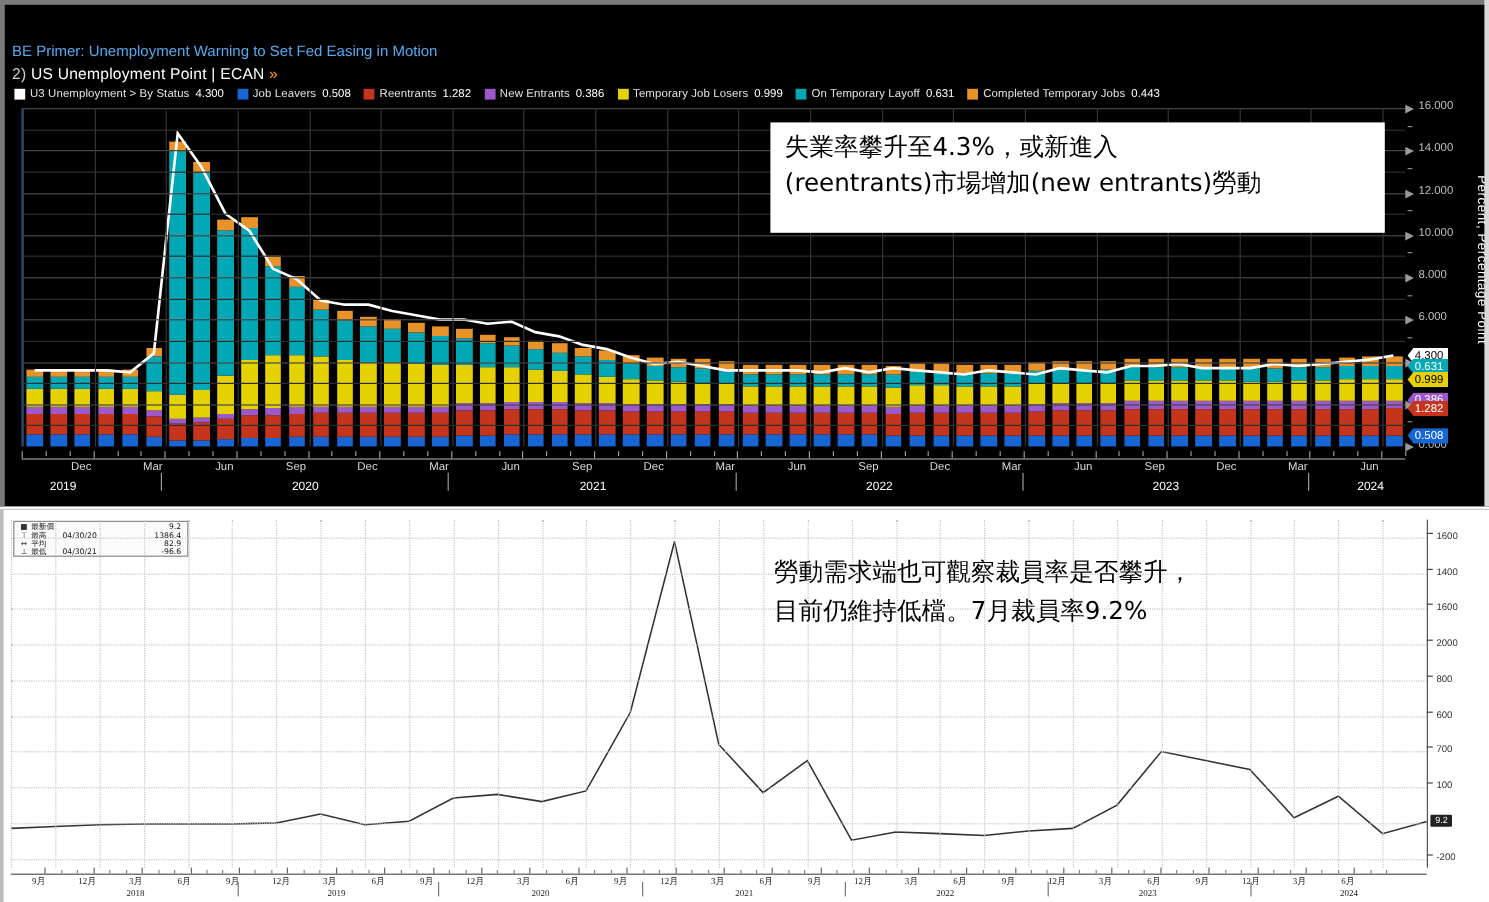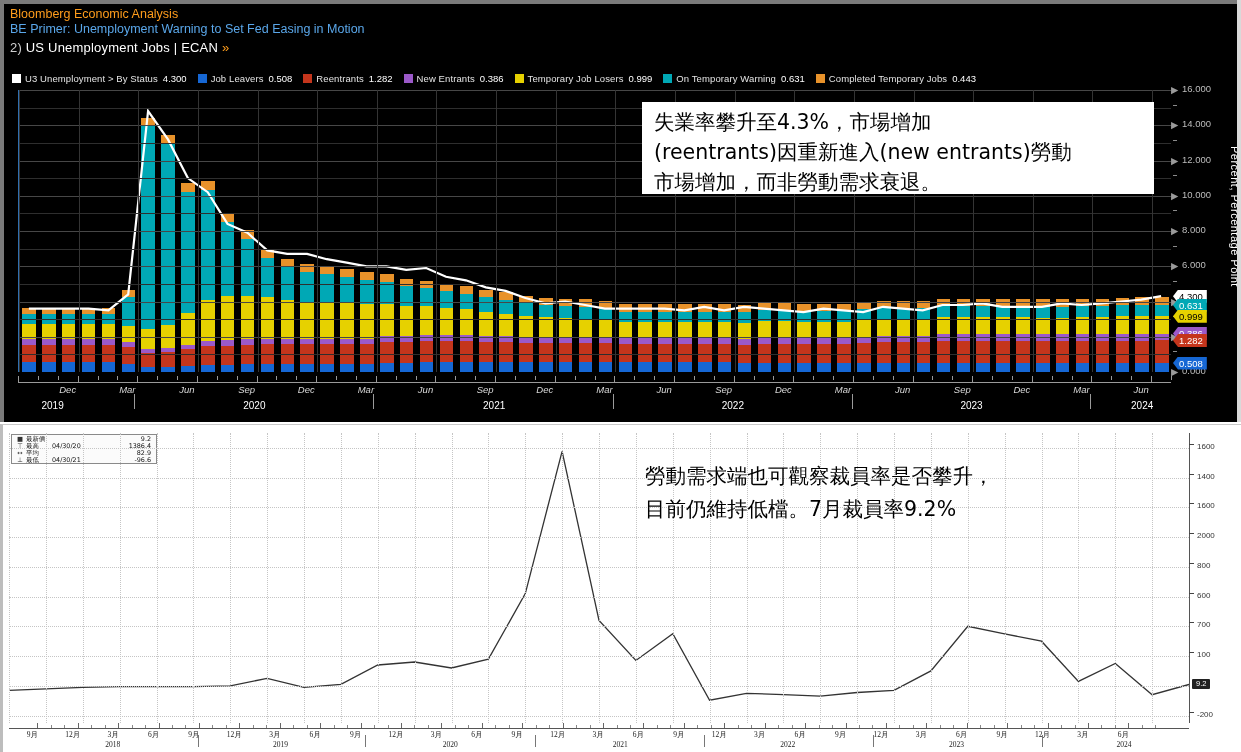--- a/index.html
+++ b/index.html
@@ -15,21 +15,21 @@
   #top-panel {
     position:absolute; left:0; top:0; width:1241px; height:422px;
     background:#000000;
     border-left:4px solid #7a7a7a;
     border-top:4px solid #7a7a7a;
     border-right:3px solid #7a7a7a;
   }
   #bb-header { position:absolute; left:0; top:0; width:100%; }
   .bb-line { font-size:12px; line-height:15px; padding-left:6px; white-space:nowrap; }
   #bb-title1 { color:#ff9d1c; font-size:12.5px; padding-top:3px; }
-  #bb-title2 { color:#5aa7ea; font-size:12.5px; }
+  #bb-title2 { color:#5aa7ea; font-size:12.5px;margin-top:32px; }
   #bb-title3 { color:#ffffff; font-size:13px; padding-top:3px; letter-spacing:.2px;}
   #bb-title3 .num { color:#cfcfcf; }
   #bb-title3 .arrows { color:#ff9d1c; }
 
   #legend-row {
     position:absolute; left:0; top:66px; width:100%; height:16px;
     display:flex; align-items:center; padding-left:8px; white-space:nowrap;
   }
   .lg-item { display:flex; align-items:center; margin-right:11px; }
   .lg-swatch { width:9px; height:9px; display:inline-block; margin-right:4px; }
@@ -62,21 +62,21 @@
   .flag {
     position:absolute; height:13px; line-height:13px; font-size:9.5px;
     padding:0 4px 0 6px; color:#fff; white-space:nowrap;
     clip-path: polygon(5px 0, 100% 0, 100% 100%, 5px 100%, 0 50%);
   }
 
   
   #xaxis { position:absolute; left:14px; top:368px; width:1153px; height:46px; }
   #xaxis .axline { position:absolute; left:0; top:10px; width:100%; height:1px; background:#9a9a9a; }
   #xaxis .tick { position:absolute; top:4px; width:1px; height:6px; background:#9a9a9a; }
-  #xaxis .mlabel { position:absolute; top:12px; font-size:9.5px; color:#d8d8d8; transform:translateX(-50%);font-style:italic; }
+  #xaxis .mlabel { position:absolute; top:12px; font-size:9.5px; color:#d8d8d8; transform:translateX(-50%); }
   #xaxis .ylabel { position:absolute; top:28px; font-size:10px; color:#ffffff; transform:translateX(-50%); }
   #xaxis .ysep { position:absolute; top:22px; width:1px; height:15px; background:#9a9a9a; }
 
   
   #anno-top {
     position:absolute; left:638px; top:98px; width:512px; height:92px;
     background:#ffffff; color:#000000;
     font-size:20.5px; line-height:30px; padding:5px 10px 0 12px;
     font-family:"DejaVu Sans", sans-serif;
   }
@@ -129,25 +129,24 @@
 
   
   #edge-right { position:absolute; right:0; top:0; width:4px; height:422px; background:#d9d9d9; }
 </style>
 </head>
 <body>
 
 <div id="top-panel">
 
   <div id="bb-header">
-    <div class="bb-line" id="bb-title1">Bloomberg Economic Analysis</div>
     <div class="bb-line" id="bb-title2">BE Primer: Unemployment Warning to Set Fed Easing in Motion</div>
     <div class="bb-line" id="bb-title3">
       <span class="num">2)</span>
-      <span>US Unemployment Jobs</span>
+      <span>US Unemployment Point</span>
       <span>|</span>
       <span>ECAN</span>
       <span class="arrows">»</span>
     </div>
   </div>
 
   <div id="legend-row">
       <div class="lg-item">
         <span class="lg-swatch" style="background: rgb(255, 255, 255);"></span>
         <span class="lg-label">U3 Unemployment &gt; By Status</span>
@@ -168,21 +167,21 @@
         <span class="lg-label">New Entrants</span>
         <span class="lg-val">0.386</span>
       </div>
       <div class="lg-item">
         <span class="lg-swatch" style="background: rgb(230, 209, 0);"></span>
         <span class="lg-label">Temporary Job Losers</span>
         <span class="lg-val">0.999</span>
       </div>
       <div class="lg-item">
         <span class="lg-swatch" style="background: rgb(0, 168, 181);"></span>
-        <span class="lg-label">On Temporary Warning</span>
+        <span class="lg-label">On Temporary Layoff</span>
         <span class="lg-val">0.631</span>
       </div>
       <div class="lg-item">
         <span class="lg-swatch" style="background: rgb(232, 146, 42);"></span>
         <span class="lg-label">Completed Temporary Jobs</span>
         <span class="lg-val">0.443</span>
       </div>
     </div>
 
   <div id="plot-area">
@@ -851,23 +850,22 @@
       <div class="ylabel" style="left: 953.531px;">2023</div>
       <div class="ylabel" style="left: 1124.17px;">2024</div>
       <div class="ysep" style="left: 116.453px;"></div>
       <div class="ysep" style="left: 355.124px;"></div>
       <div class="ysep" style="left: 594.948px;"></div>
       <div class="ysep" style="left: 833.619px;"></div>
       <div class="ysep" style="left: 1072.29px;"></div>
     </div>
 
   <div id="anno-top">
-      <div>失業率攀升至4.3%，市場增加</div>
-      <div>(reentrants)因重新進入(new entrants)勞動</div>
-      <div>市場增加，而非勞動需求衰退。</div>
+      <div>失業率攀升至4.3%，或新進入</div>
+      <div>(reentrants)市場增加(new entrants)勞動</div>
     </div>
 </div>
 <div id="edge-right"></div>
 
 <div id="bottom-panel">
 
   <div id="b-legend">
       <div class="bl-row">
         <span class="bl-mark">■</span>
         <span class="bl-name">最新價</span>

